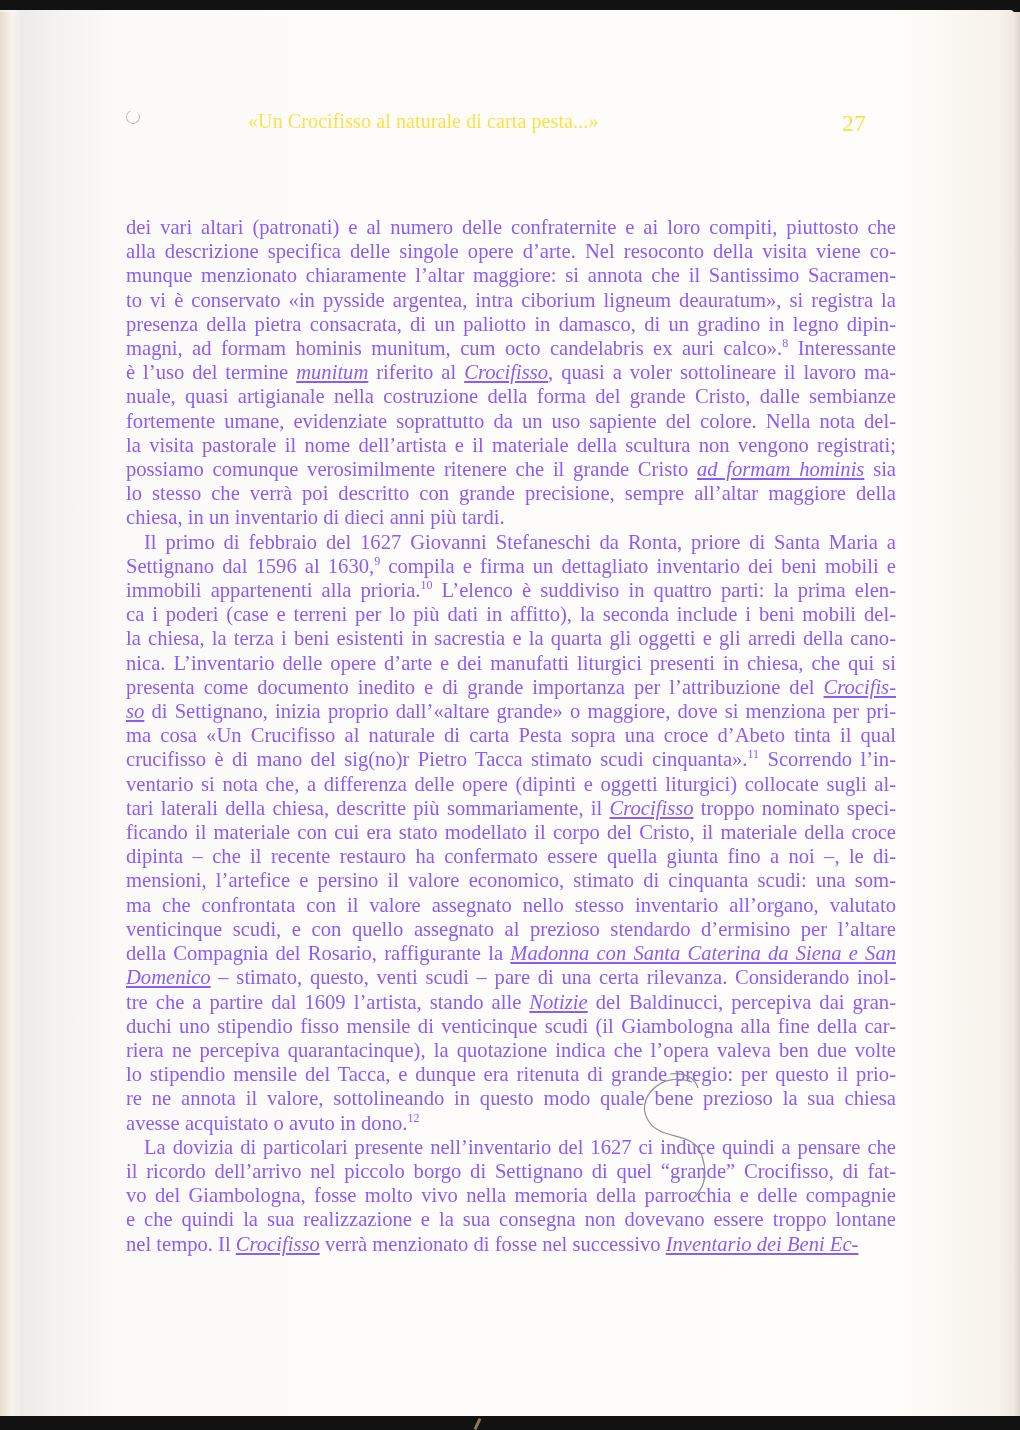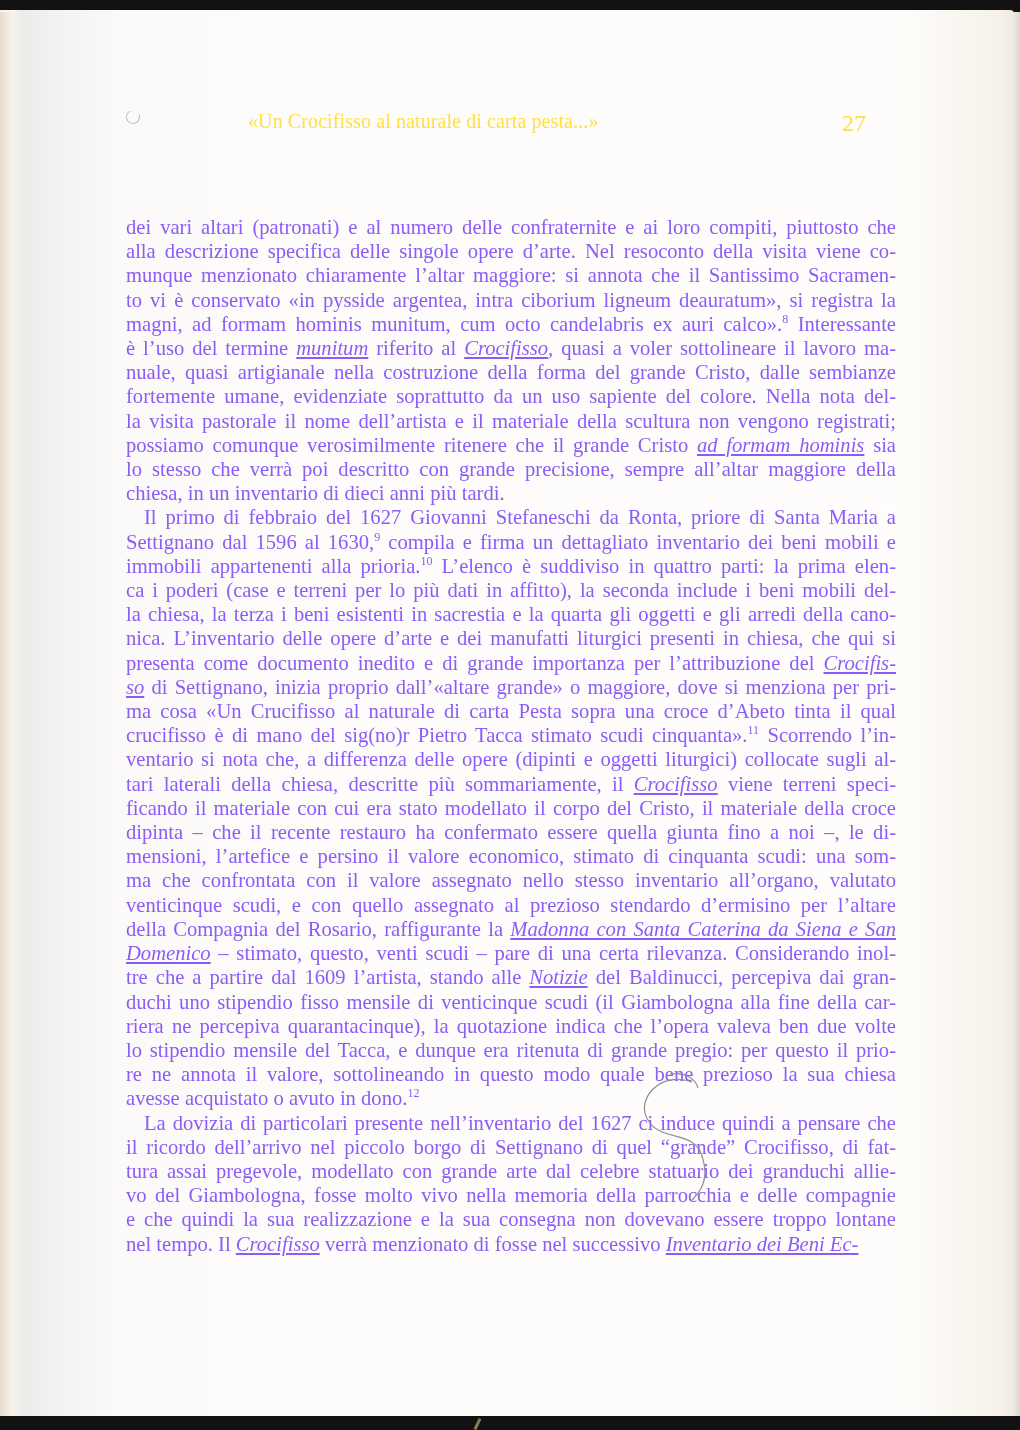--- a/index.html
+++ b/index.html
@@ -59,20 +59,21 @@
   <span class="running-title">«Un Crocifisso al naturale di carta pesta...»</span>
   <span class="page-number">27</span>
 </div>
 
 <div class="body-text" id="body-text">
     <div>
       <span class="line"><span>dei vari altari (patronati) e al numero delle confraternite e ai loro compiti, piuttosto che</span></span>
       <span class="line"><span>alla descrizione specifica delle singole opere d’arte. Nel resoconto della visita viene co-</span></span>
       <span class="line"><span>munque menzionato chiaramente l’altar maggiore: si annota che il Santissimo Sacramen-</span></span>
       <span class="line"><span>to vi è conservato «in pysside argentea, intra ciborium ligneum deauratum», si registra la</span></span>
+      <span class="line"><span>presenza della pietra consacrata, di un paliotto in damasco, di un gradino in legno dipin-</span></span>
       <span class="line"><span>magni, ad formam hominis munitum, cum octo candelabris ex auri calco».</span><sup>8</sup><span> Interessante</span></span>
       <span class="line"><span>è l’uso del termine </span><span class="it">munitum</span><span> riferito al </span><span class="it">Crocifisso</span><span>, quasi a voler sottolineare il lavoro ma-</span></span>
       <span class="line"><span>nuale, quasi artigianale nella costruzione della forma del grande Cristo, dalle sembianze</span></span>
       <span class="line"><span>fortemente umane, evidenziate soprattutto da un uso sapiente del colore. Nella nota del-</span></span>
       <span class="line"><span>la visita pastorale il nome dell’artista e il materiale della scultura non vengono registrati;</span></span>
       <span class="line"><span>possiamo comunque verosimilmente ritenere che il grande Cristo </span><span class="it">ad formam hominis</span><span> sia</span></span>
       <span class="line"><span>lo stesso che verrà poi descritto con grande precisione, sempre all’altar maggiore della</span></span>
       <span class="line last"><span>chiesa, in un inventario di dieci anni più tardi.</span></span>
     </div>
     <div>
@@ -80,39 +81,38 @@
       <span class="line"><span>Settignano dal 1596 al 1630,</span><sup>9</sup><span> compila e firma un dettagliato inventario dei beni mobili e</span></span>
       <span class="line"><span>immobili appartenenti alla prioria.</span><sup>10</sup><span> L’elenco è suddiviso in quattro parti: la prima elen-</span></span>
       <span class="line"><span>ca i poderi (case e terreni per lo più dati in affitto), la seconda include i beni mobili del-</span></span>
       <span class="line"><span>la chiesa, la terza i beni esistenti in sacrestia e la quarta gli oggetti e gli arredi della cano-</span></span>
       <span class="line"><span>nica. L’inventario delle opere d’arte e dei manufatti liturgici presenti in chiesa, che qui si</span></span>
       <span class="line"><span>presenta come documento inedito e di grande importanza per l’attribuzione del </span><span class="it">Crocifis-</span></span>
       <span class="line"><span class="it">so</span><span> di Settignano, inizia proprio dall’«altare grande» o maggiore, dove si menziona per pri-</span></span>
       <span class="line"><span>ma cosa «Un Crucifisso al naturale di carta Pesta sopra una croce d’Abeto tinta il qual</span></span>
       <span class="line"><span>crucifisso è di mano del sig(no)r Pietro Tacca stimato scudi cinquanta».</span><sup>11</sup><span> Scorrendo l’in-</span></span>
       <span class="line"><span>ventario si nota che, a differenza delle opere (dipinti e oggetti liturgici) collocate sugli al-</span></span>
-      <span class="line"><span>tari laterali della chiesa, descritte più sommariamente, il </span><span class="it">Crocifisso</span><span> viene terreni speci-</span></span>
+      <span class="line"><span>tari laterali della chiesa, descritte più sommariamente, il </span><span class="it">Crocifisso</span><span> troppo nominato speci-</span></span>
       <span class="line"><span>ficando il materiale con cui era stato modellato il corpo del Cristo, il materiale della croce</span></span>
       <span class="line"><span>dipinta – che il recente restauro ha confermato essere quella giunta fino a noi –, le di-</span></span>
       <span class="line"><span>mensioni, l’artefice e persino il valore economico, stimato di cinquanta scudi: una som-</span></span>
       <span class="line"><span>ma che confrontata con il valore assegnato nello stesso inventario all’organo, valutato</span></span>
       <span class="line"><span>venticinque scudi, e con quello assegnato al prezioso stendardo d’ermisino per l’altare</span></span>
       <span class="line"><span>della Compagnia del Rosario, raffigurante la </span><span class="it">Madonna con Santa Caterina da Siena e San</span></span>
       <span class="line"><span class="it">Domenico</span><span> – stimato, questo, venti scudi – pare di una certa rilevanza. Considerando inol-</span></span>
       <span class="line"><span>tre che a partire dal 1609 l’artista, stando alle </span><span class="it">Notizie</span><span> del Baldinucci, percepiva dai gran-</span></span>
       <span class="line"><span>duchi uno stipendio fisso mensile di venticinque scudi (il Giambologna alla fine della car-</span></span>
       <span class="line"><span>riera ne percepiva quarantacinque), la quotazione indica che l’opera valeva ben due volte</span></span>
       <span class="line"><span>lo stipendio mensile del Tacca, e dunque era ritenuta di grande pregio: per questo il prio-</span></span>
       <span class="line"><span>re ne annota il valore, sottolineando in questo modo quale bene prezioso la sua chiesa</span></span>
       <span class="line last"><span>avesse acquistato o avuto in dono.</span><sup>12</sup></span>
     </div>
     <div>
       <span class="line indent"><span>La dovizia di particolari presente nell’inventario del 1627 ci induce quindi a pensare che</span></span>
       <span class="line"><span>il ricordo dell’arrivo nel piccolo borgo di Settignano di quel “grande” Crocifisso, di fat-</span></span>
-      <span class="line"><span>tura assai pregevole, modellato con grande arte dal celebre statuario dei granduchi allie-</span></span>
       <span class="line"><span>vo del Giambologna, fosse molto vivo nella memoria della parrocchia e delle compagnie</span></span>
       <span class="line"><span>e che quindi la sua realizzazione e la sua consegna non dovevano essere troppo lontane</span></span>
       <span class="line last"><span>nel tempo. Il </span><span class="it">Crocifisso</span><span> verrà menzionato di fosse nel successivo </span><span class="it">Inventario dei Beni Ec-</span></span>
     </div>
   </div>
 
 <svg class="pencil-arc" viewBox="0 0 120 140">
   <path d="M52 22 C 20 10, -5 40, 8 60 C 20 82, 55 70, 62 96 C 70 120, 60 132, 52 140" fill="none" stroke="#8f8f93" stroke-width="1.2"></path>
   <path d="M30 14 C 45 12, 55 18, 58 28" fill="none" stroke="#8f8f93" stroke-width="1.2"></path>
 </svg>

